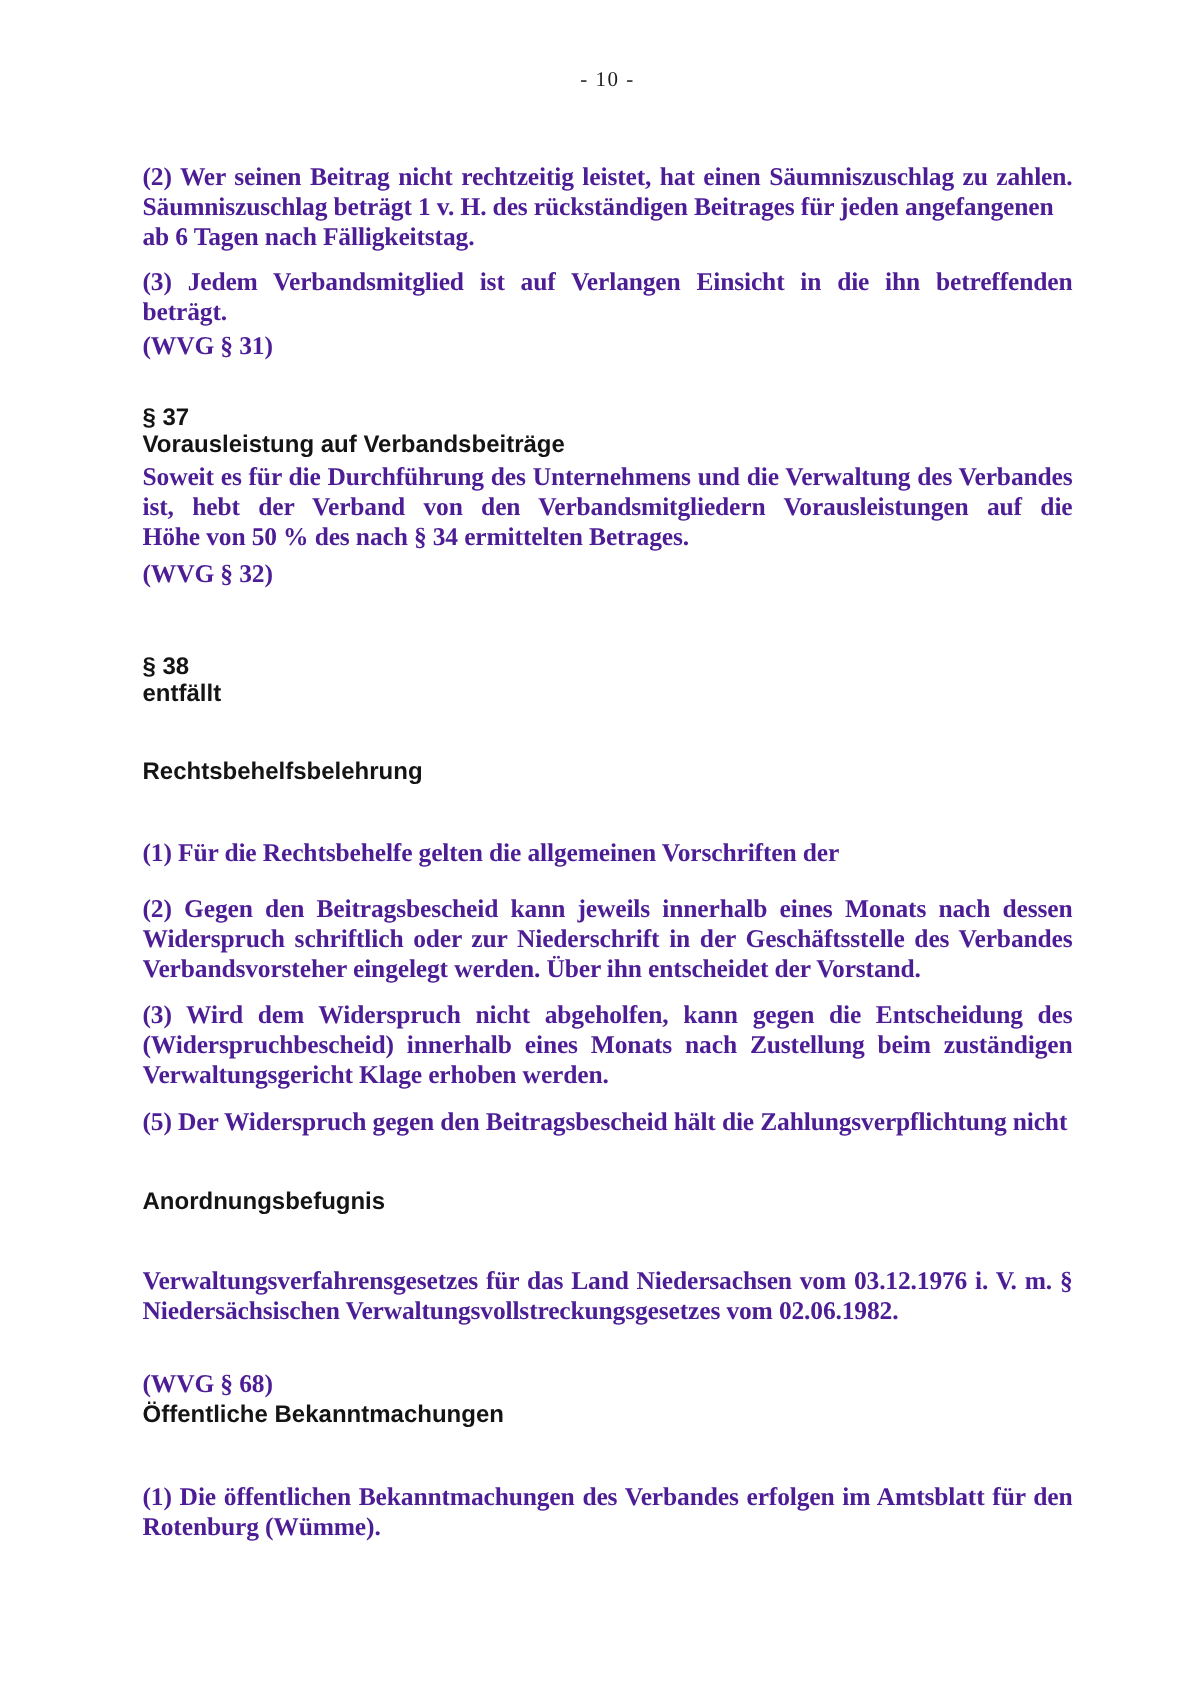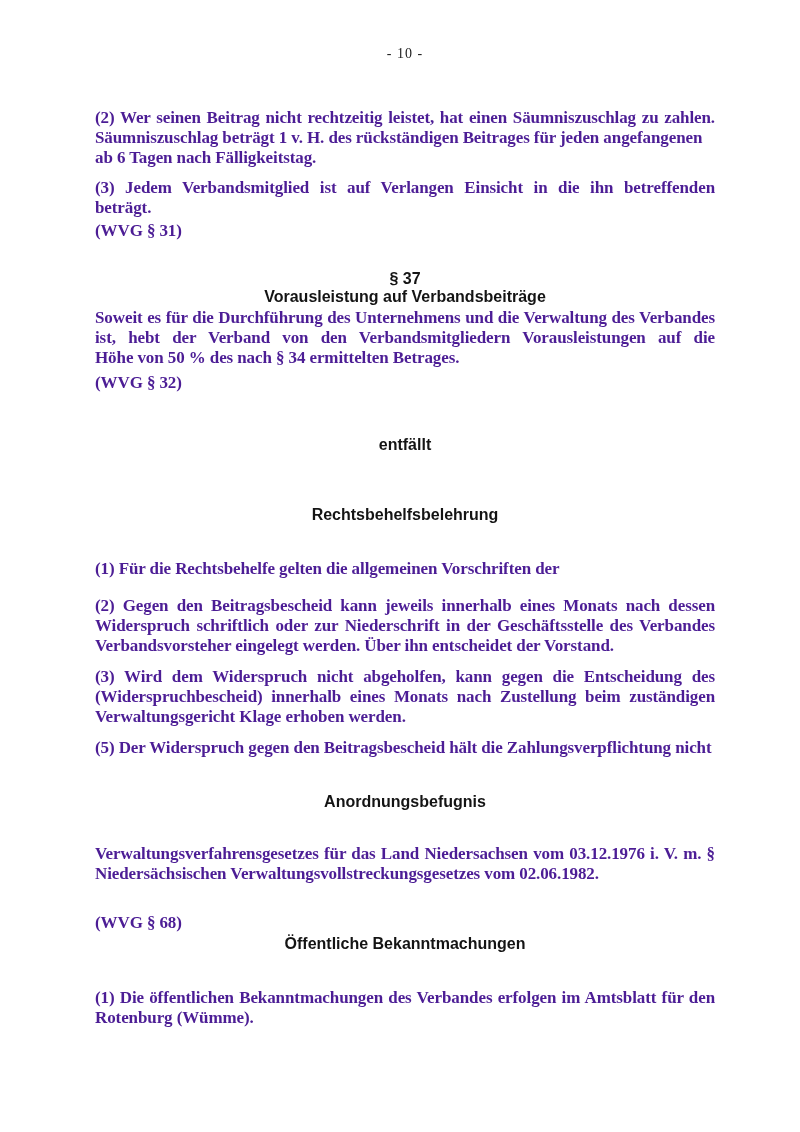--- a/index.html
+++ b/index.html
@@ -39,21 +39,21 @@
     white-space: normal;
   }
   .j {
     text-align: justify;
     text-align-last: justify;
   }
   .heading {
     position: absolute;
     left: 95px;
     width: 620px;
-    text-align: center;
+    text-align: left;
   }
   .hl {
     font-family: "Liberation Sans", "DejaVu Sans", sans-serif;
     font-weight: 700;
     font-size: 16px;
     line-height: 18px;
     color: #141414;
   }
 </style>
 </head>
@@ -87,20 +87,21 @@
     <div class="ln j">Soweit es für die Durchführung des Unternehmens und die Verwaltung des Verbandes erforderlich</div>
     <div class="ln j">ist, hebt der Verband von den Verbandsmitgliedern Vorausleistungen auf die Verbandsbeiträge in</div>
     <div class="ln">Höhe von 50 % des nach § 34 ermittelten Betrages.</div>
   </div>
 
   <div class="para" style="top:373px">
     <div class="ln">(WVG § 32)</div>
   </div>
 
   <div class="heading" style="top:436px">
+    <div class="hl">§ 38</div>
     <div class="hl">entfällt</div>
   </div>
 
   <div class="heading" style="top:506px">
     <div class="hl">Rechtsbehelfsbelehrung</div>
   </div>
 
   <div class="para" style="top:559px">
     <div class="ln">(1) Für die Rechtsbehelfe gelten die allgemeinen Vorschriften der Verwaltungsgerichtsordnung.</div>
   </div>

